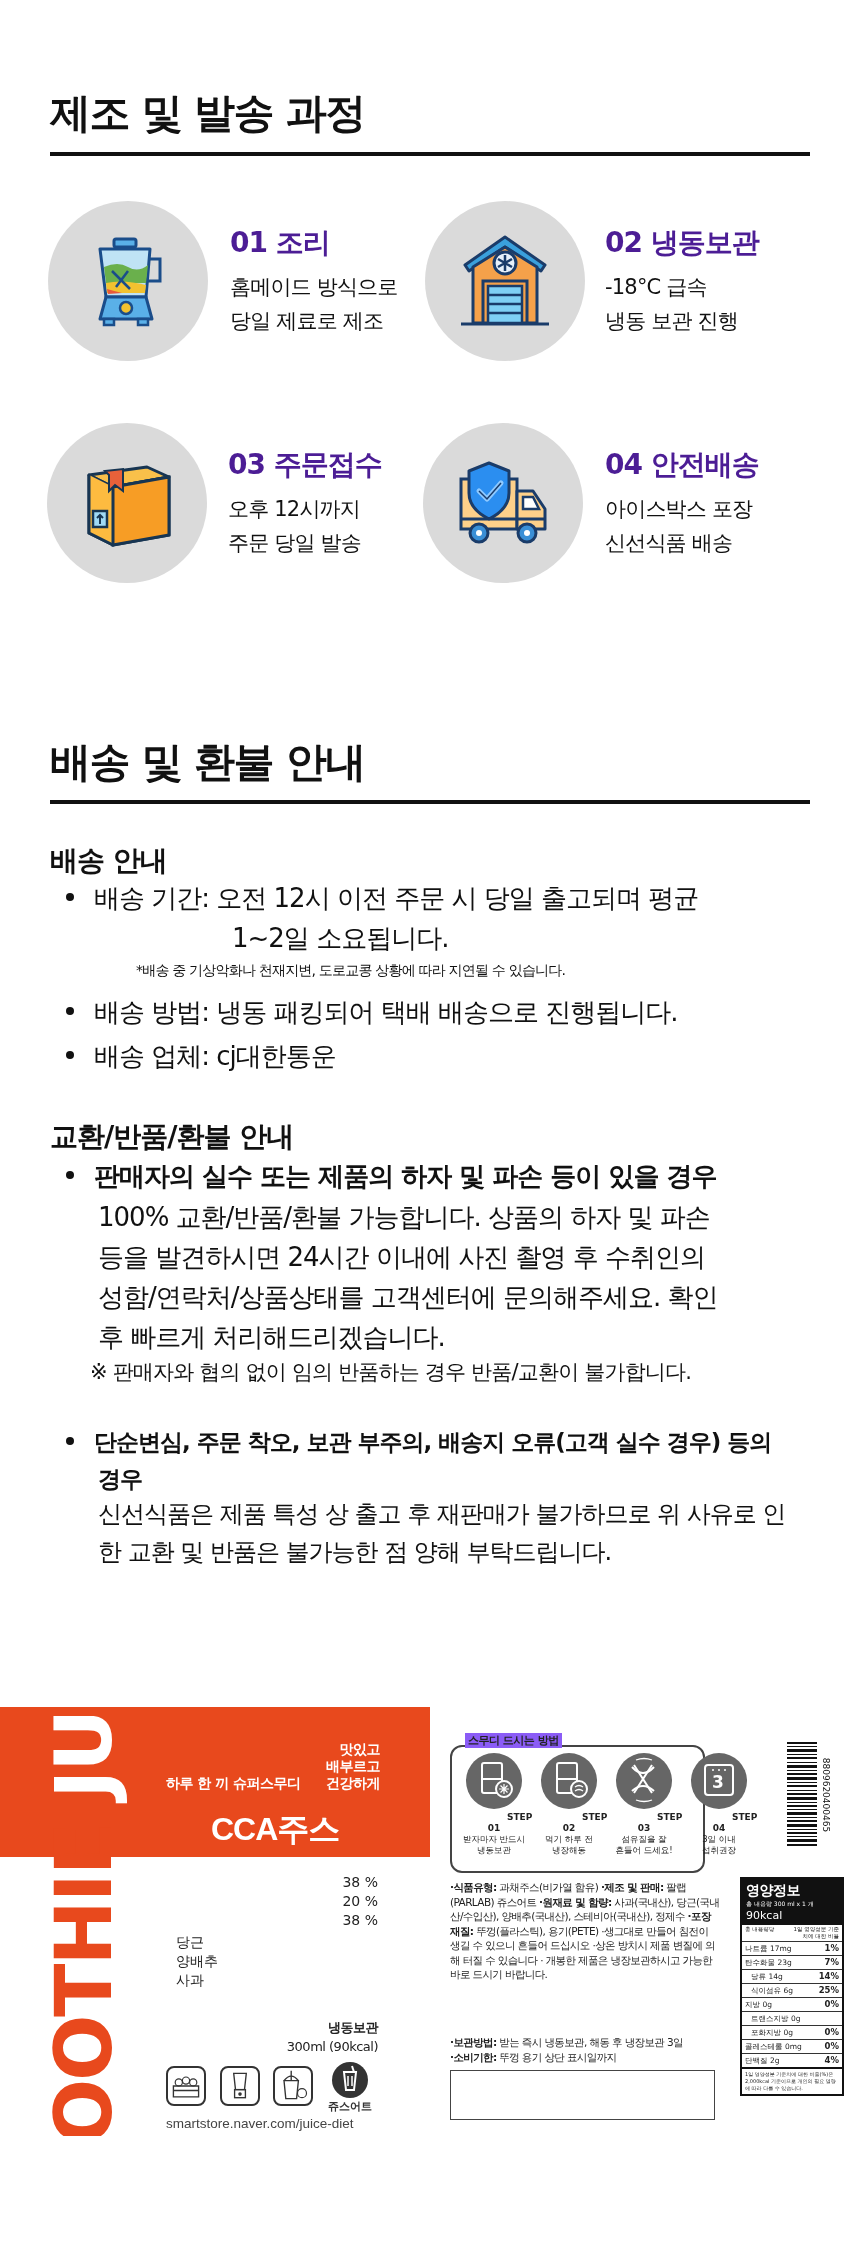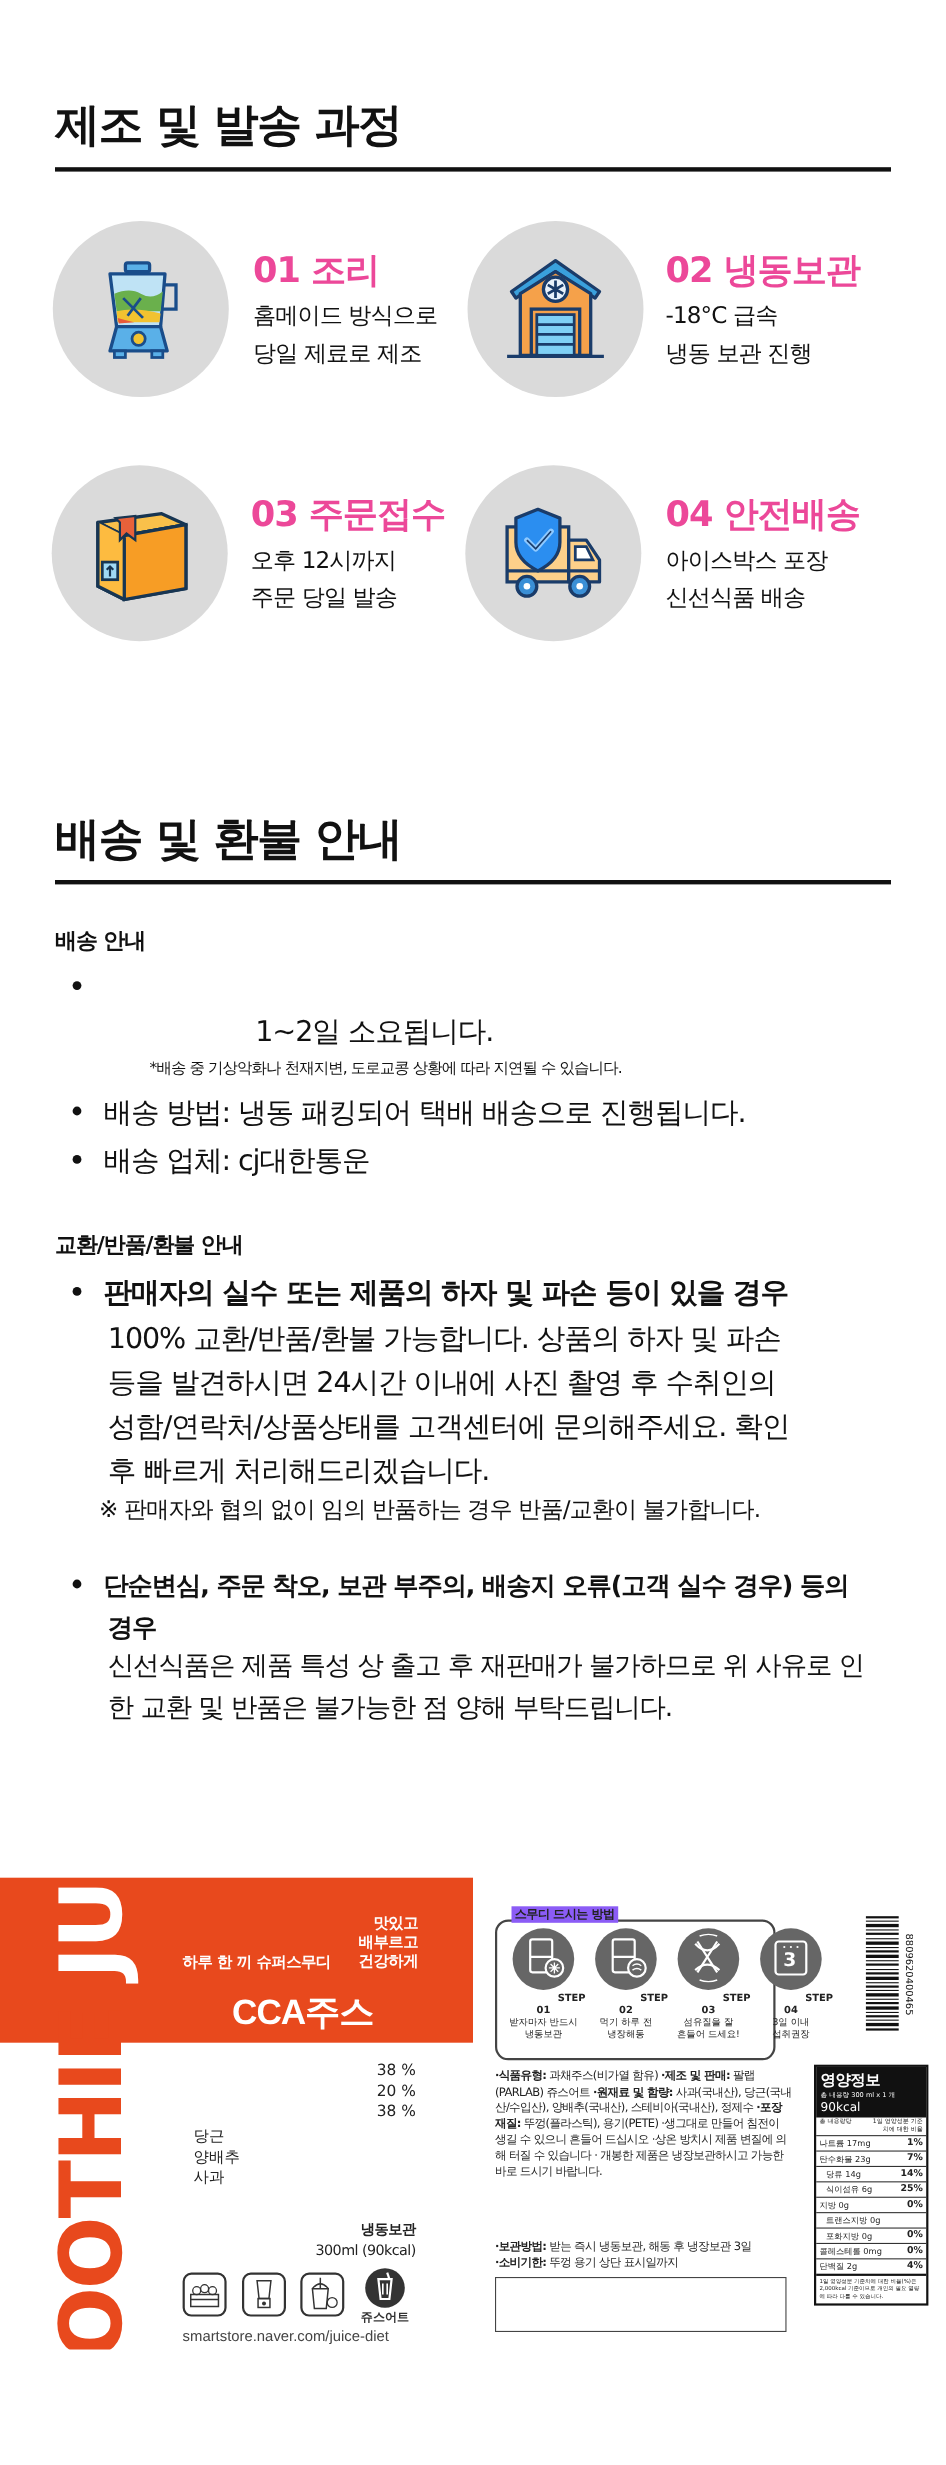--- a/index.html
+++ b/index.html
@@ -5,24 +5,24 @@
   * { box-sizing: border-box; margin: 0; padding: 0; }
   html, body { width: 860px; height: 2241px; background: #ffffff; overflow: hidden; }
   body { position: relative; font-family: "DejaVu Sans", "Liberation Sans", sans-serif; color: #111; }
   .abs { position: absolute; }
 
   .h1 { font-size: 41px; font-weight: bold; letter-spacing: -1.5px; color: #111; }
   .rule { position: absolute; left: 50px; width: 760px; height: 4px; background: #111; }
 
   .circle { position: absolute; width: 160px; height: 160px; border-radius: 50%; background: #dadada; }
   .circle svg { position: absolute; left: 30px; top: 30px; width: 100px; height: 100px; }
-  .step-title { position: absolute; font-size: 32px; font-weight: bold; letter-spacing: -1px; color: #ec4899; }
+  .step-title { position: absolute; font-size: 28px; font-weight: bold; letter-spacing: -1px; color: #4c1d95; }
   .step-desc { position: absolute; font-size: 21px; line-height: 34px; letter-spacing: -0.8px; color: #111; }
 
-  .sub { position: absolute; left: 50px; font-size: 20px; font-weight: bold; letter-spacing: -1px; text-align: center; }
+  .sub { position: absolute; left: 50px; font-size: 28px; font-weight: bold; letter-spacing: -1px; text-align: center; }
   .bullet-row { position: absolute; left: 66px; font-size: 26px; letter-spacing: -1px; line-height: 40px; }
   .bullet-row .dot { display: inline-block; width: 8px; height: 8px; border-radius: 50%; background: #111; margin-right: 20px; vertical-align: middle; position: relative; top: -3px; }
   .note { position: absolute; font-size: 14px; letter-spacing: -0.8px; }
   .para { position: absolute; left: 98px; width: 700px; font-size: 26px; line-height: 40px; letter-spacing: -1px; }
   .bold { font-weight: bold; }
 
   
   .band { position: absolute; left: 0; top: 1707px; width: 430px; height: 150px; background: #e8491d; }
   .vtext-wrap { position: absolute; left: 38px; top: 1716px; width: 92px; height: 420px; overflow: hidden; }
   .vtext { position: absolute; left: 46px; top: 210px; transform: translate(-50%,-50%) rotate(-90deg); white-space: nowrap; font-family: "DejaVu Sans", sans-serif; font-weight: bold; font-size: 78px; letter-spacing: -2px; transform-origin: center; line-height: 1; }
@@ -133,21 +133,21 @@
   </svg>
 </div>
 <div class="step-title" style="left:605px; top:446px;">04 안전배송</div>
 <div class="step-desc" style="left:605px; top:492px;">아이스박스 포장</div>
 <div class="step-desc" style="left:605px; top:526px;">신선식품 배송</div>
 
 <div class="abs h1" style="left:50px; top:735px;">배송 및 환불 안내</div>
 <div class="rule" style="top:800px;"></div>
 
 <div class="sub" style="top:842px;">배송 안내</div>
-<div class="bullet-row" style="top:878px;"><span class="dot"></span></div>
+<div class="bullet-row" style="top:878px;"><span class="dot"></span><span>배송 기간: 오전 12시 이전 주문 시 당일 출고되며 평균</span></div>
 <div class="bullet-row" style="top:918px; left:232px;">1~2일 소요됩니다.</div>
 <div class="note" style="left:136px; top:962px;">*배송 중 기상악화나 천재지변, 도로교콩 상황에 따라 지연될 수 있습니다.</div>
 <div class="bullet-row" style="top:992px;"><span class="dot"></span><span>배송 방법: 냉동 패킹되어 택배 배송으로 진행됩니다.</span></div>
 <div class="bullet-row" style="top:1036px;"><span class="dot"></span><span>배송 업체: cj대한통운</span></div>
 
 <div class="sub" style="top:1118px;">교환/반품/환불 안내</div>
 <div class="bullet-row bold" style="top:1156px;"><span class="dot"></span><span>판매자의 실수 또는 제품의 하자 및 파손 등이 있을 경우</span></div>
 <div class="para" style="top:1197px;">
   <div>100% 교환/반품/환불 가능합니다. 상품의 하자 및 파손</div>
   <div>등을 발견하시면 24시간 이내에 사진 촬영 후 수취인의</div>

